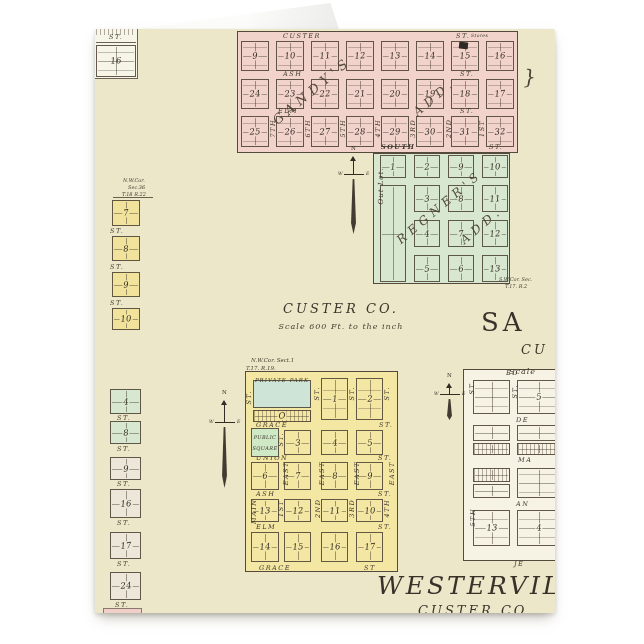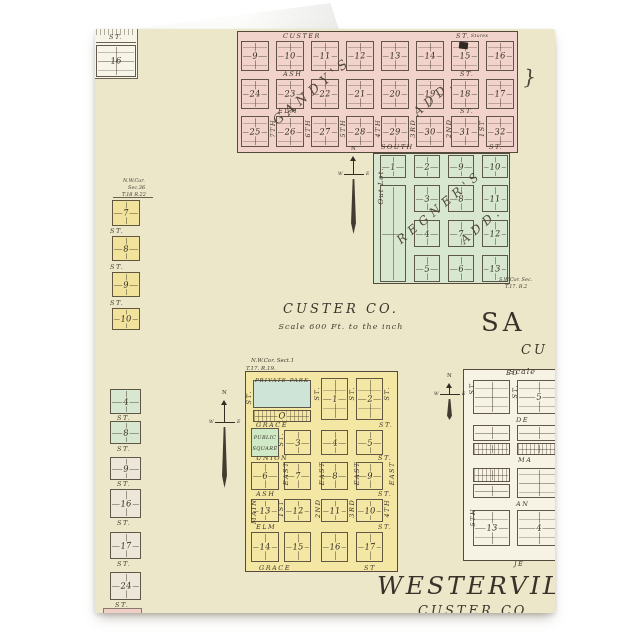--- a/index.html
+++ b/index.html
@@ -144,21 +144,21 @@
         </div>
         <div class="me blk lots3" style="left: 248px; top: 84px; width: 28px; height: 31px;">
           <span class="num">32</span>
         </div>
         <div class="me lbl" style="left: 45px; top: 1px;">CUSTER</div>
         <div class="me lbl" style="left: 218px; top: 1px;">ST.</div>
         <div class="me lbl" style="left: 45px; top: 39px;">ASH</div>
         <div class="me lbl" style="left: 222px; top: 39px;">ST.</div>
         <div class="me lbl" style="left: 40px; top: 76px;">ELM</div>
         <div class="me lbl" style="left: 222px; top: 76px;">ST.</div>
-        <div class="me lbl" style="left: 143px; top: 112px;">SOUTH</div>
+        <div class="me lbl" style="left: 143px; top: 112px; font-weight: bold;">SOUTH</div>
         <div class="me lbl" style="left: 251px; top: 112px;">ST.</div>
         <div class="me lbl tiny" style="left: 233px; top: 2px;">Stores</div>
         <div class="me stores-icon" style="left: 221px; top: 10px; width: 9px; height: 7px;"></div>
         <div class="me lbl v" style="left: 26px; top: 93px;">7TH</div>
         <div class="me lbl v" style="left: 61px; top: 93px;">6TH</div>
         <div class="me lbl v" style="left: 96px; top: 93px;">5TH</div>
         <div class="me lbl v" style="left: 131px; top: 93px;">4TH</div>
         <div class="me lbl v" style="left: 166px; top: 93px;">3RD</div>
         <div class="me lbl v" style="left: 201px; top: 93px;">2ND</div>
         <div class="me lbl v" style="left: 236px; top: 93px;">1ST</div>

